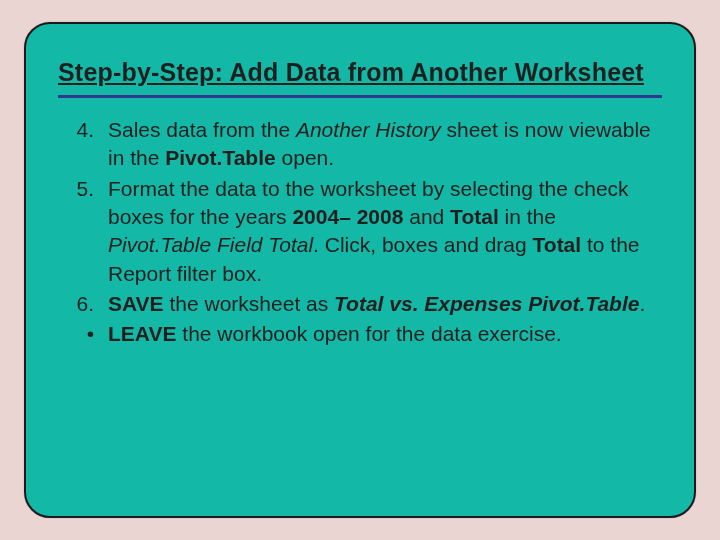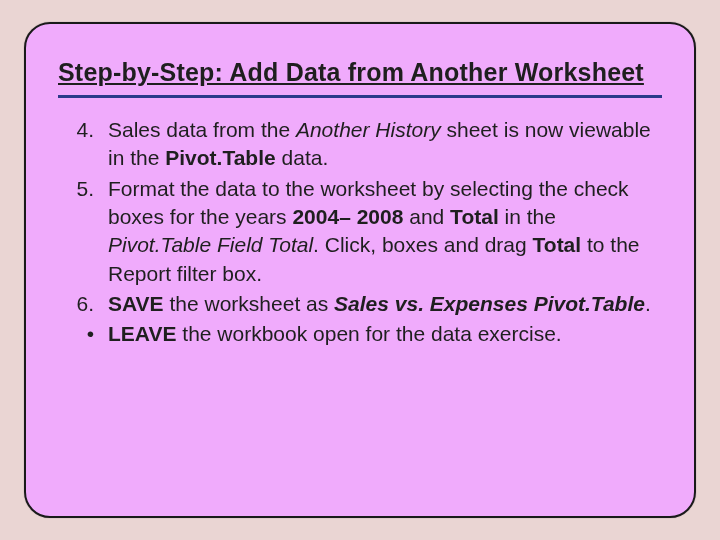--- a/index.html
+++ b/index.html
@@ -8,21 +8,21 @@
     height: 540px;
     background: #ead5d3;
     font-family: Arial, "Helvetica Neue", Helvetica, sans-serif;
     display: flex;
     align-items: center;
     justify-content: center;
   }
   .card {
     width: 672px;
     height: 496px;
-    background: #f0abfc;
+    background: #14b8a6;
     border: 2px solid #1a1a1a;
     border-radius: 26px;
     padding: 34px 32px 32px 32px;
     box-shadow: 0 0 0 1px rgba(0,0,0,0.05);
   }
   .title {
     font-size: 25px;
     font-weight: bold;
     text-decoration: underline;
     color: #1f1f1f;
@@ -59,28 +59,28 @@
 </style>
 </head>
 <body>
 
 <div class="card">
   <div class="title">Step-by-Step: Add Data from Another Worksheet</div>
   <hr class="rule">
   <div class="list">
       <div class="item">
         <div class="marker">4.</div>
-        <div class="body"><span>Sales data from the </span><span class="italic">Another History</span><span> sheet is now viewable in the </span><span class="bold">Pivot.Table</span><span> data.</span></div>
+        <div class="body"><span>Sales data from the </span><span class="italic">Another History</span><span> sheet is now viewable in the </span><span class="bold">Pivot.Table</span><span> open.</span></div>
       </div>
       <div class="item">
         <div class="marker">5.</div>
         <div class="body"><span>Format the data to the worksheet by selecting the check boxes for the years </span><span class="bold">2004– 2008</span><span> and </span><span class="bold">Total</span><span> in the </span><span class="italic">Pivot.Table Field Total</span><span>. Click, boxes and drag </span><span class="bold">Total</span><span> to the Report filter box.</span></div>
       </div>
       <div class="item">
         <div class="marker">6.</div>
-        <div class="body"><span class="bold">SAVE</span><span> the worksheet as </span><span class="bolditalic">Sales vs. Expenses Pivot.Table</span><span>.</span></div>
+        <div class="body"><span class="bold">SAVE</span><span> the worksheet as </span><span class="bolditalic">Total vs. Expenses Pivot.Table</span><span>.</span></div>
       </div>
       <div class="item">
         <div class="marker bullet-marker">•</div>
         <div class="body"><span class="bold">LEAVE</span><span> the workbook open for the data exercise.</span></div>
       </div>
     </div>
 </div>
 
 </body></html>

